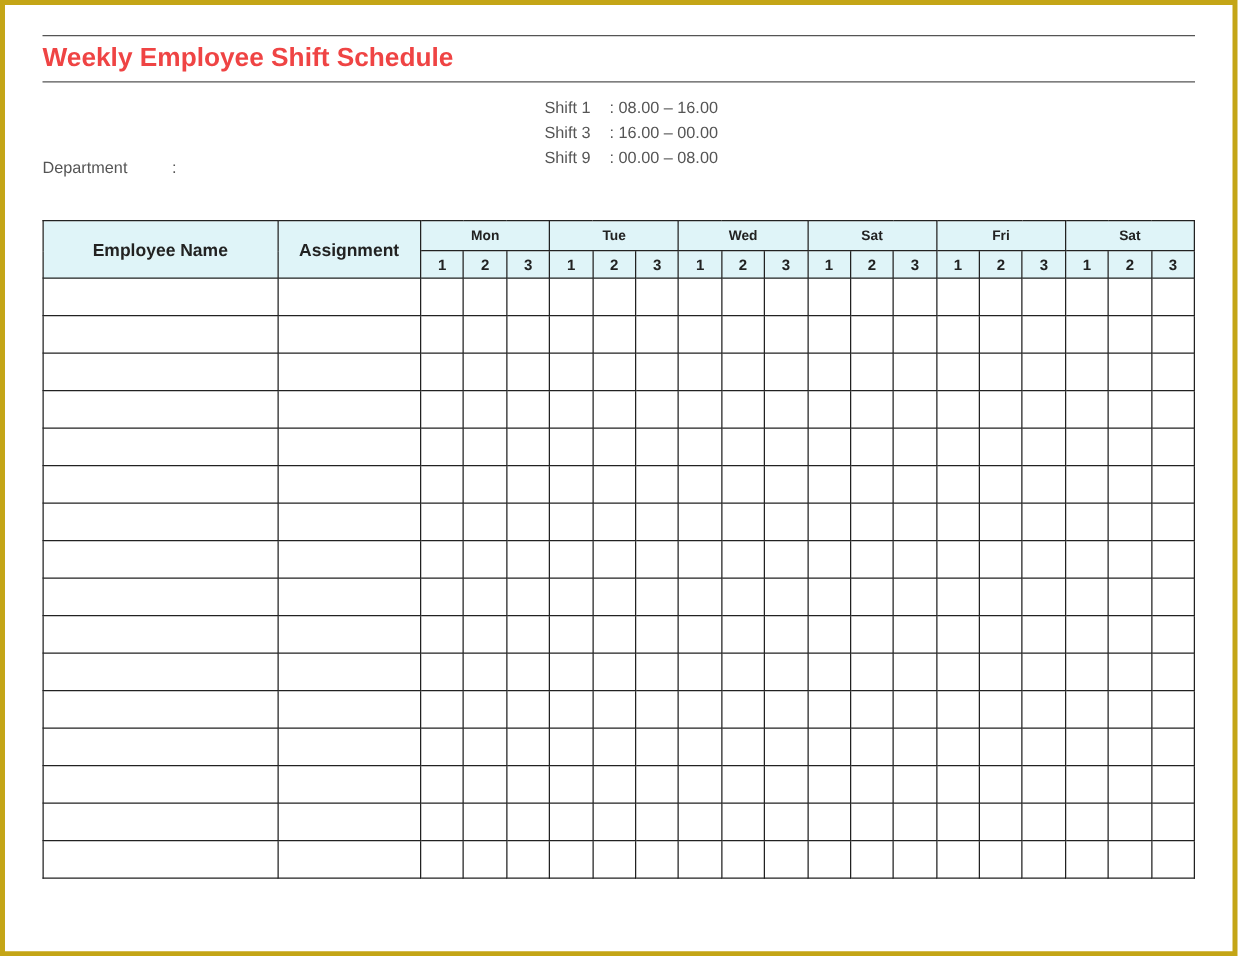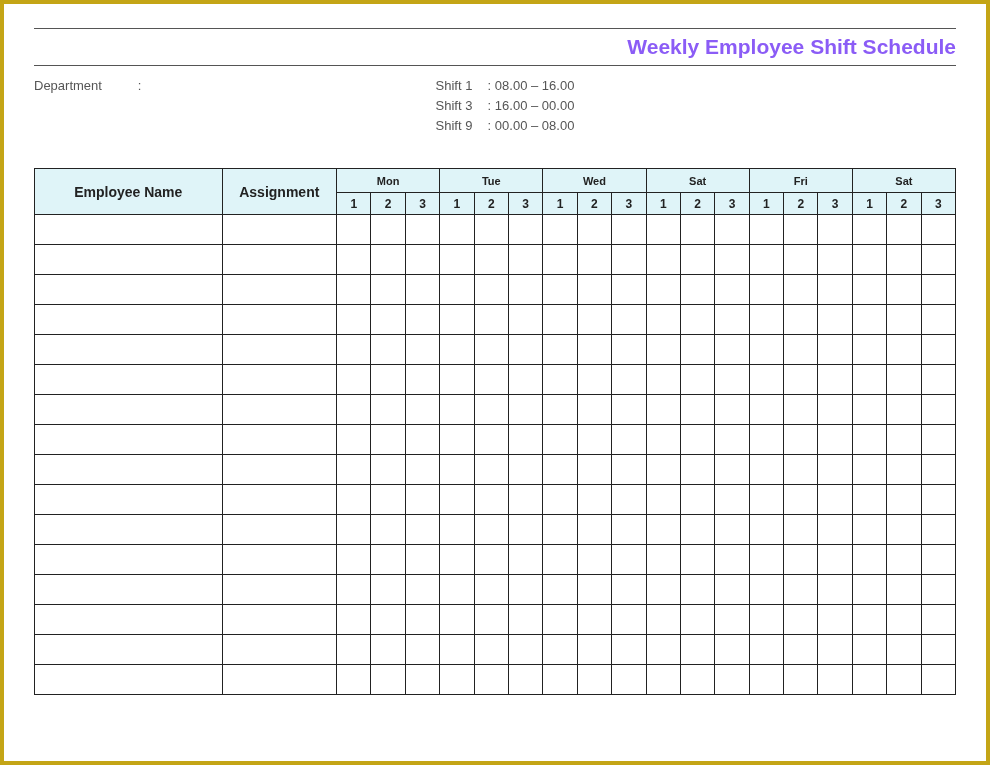--- a/index.html
+++ b/index.html
@@ -14,39 +14,40 @@
     position: relative;
   }
   .page {
     padding: 24px 30px 20px 30px;
   }
   .rule-top {
     border-top: 1px solid #555;
     margin: 0 0 6px 0;
   }
   .title {
-    text-align: right;
+    text-align: left;
     font-size: 21px;
     font-weight: bold;
     margin: 0 0 6px 0;
-    color: #8b5cf6;
+    color: #ef4444;
   }
   .rule-bottom {
     border-top: 1px solid #555;
     margin: 0 0 10px 0;
   }
   .info-row {
     display: flex;
     font-size: 13px;
     color: #555;
     line-height: 1.55;
     margin-bottom: 32px;
   }
   .info-left {
     width: 390px;
+    margin-top: 48px;
   }
   .info-left .lbl {
     display: inline-block;
     width: 100px;
   }
   .info-right { }
   .info-right .lbl {
     display: inline-block;
     width: 60px;
     text-align: center;

